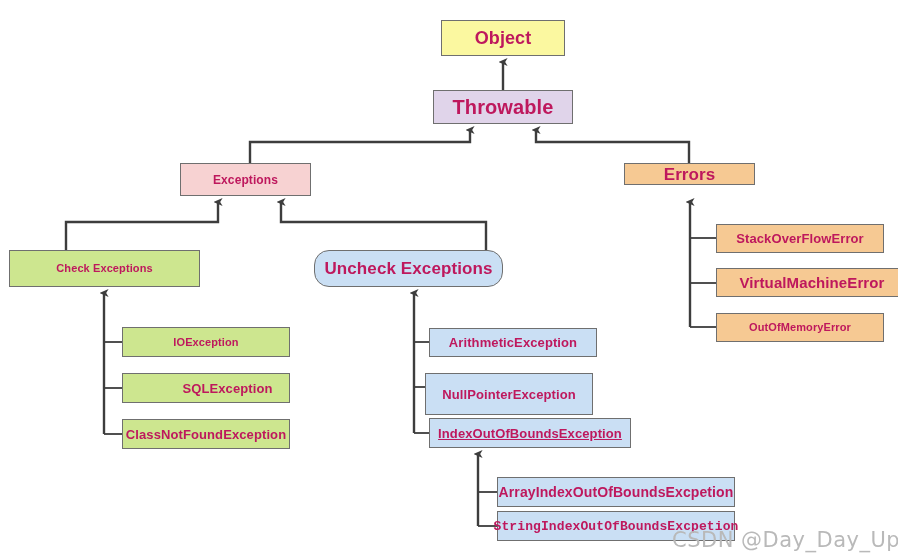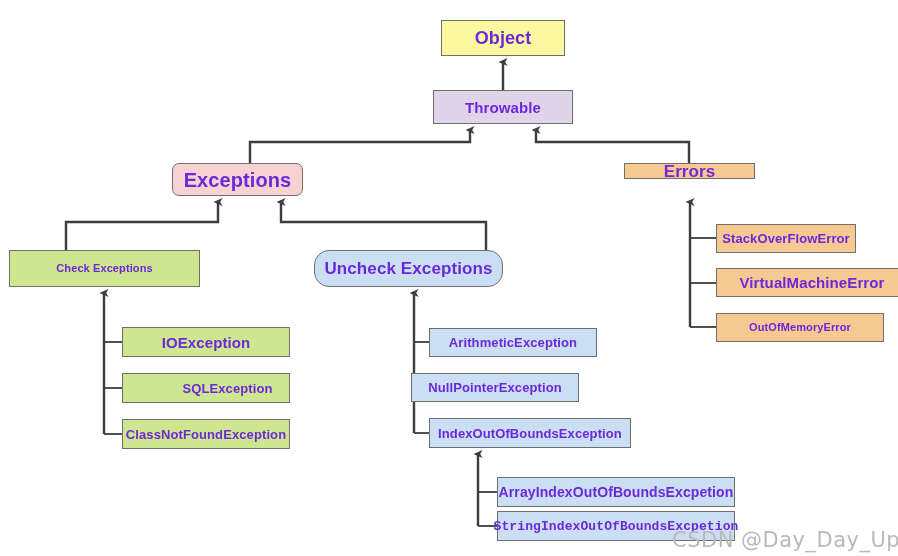--- a/index.html
+++ b/index.html
@@ -23,21 +23,21 @@
     height: 556px;
   }
   .node-box {
     position: absolute;
     box-sizing: border-box;
     border: 1px solid #6f6f6f;
     display: flex;
     align-items: center;
     justify-content: center;
     text-align: center;
-    color: #6d28d9;
+    color: #be185d;
     font-weight: bold;
     letter-spacing: 0.1px;
     white-space: nowrap;
     line-height: 1;
   }
   .watermark {
     position: absolute;
     color: #b9b9b9;
     font-size: 21px;
     font-family: "DejaVu Sans", sans-serif;
@@ -77,60 +77,60 @@
       <polyline points="716,238 690,238" fill="none" stroke="#3d3d3d" stroke-width="1.8" stroke-linecap="butt" stroke-linejoin="miter"></polyline>
       <polyline points="716,283 690,283" fill="none" stroke="#3d3d3d" stroke-width="1.8" stroke-linecap="butt" stroke-linejoin="miter"></polyline>
       <polyline points="716,327 690,327" fill="none" stroke="#3d3d3d" stroke-width="1.8" stroke-linecap="butt" stroke-linejoin="miter"></polyline>
     </g>
 </svg>
 
 <div id="node-layer">
     <div class="node-box" style="left: 441px; top: 20px; width: 124px; height: 36px; background: rgb(251, 248, 160); border-color: rgb(111, 111, 111); font-size: 18px;">
       <span>Object</span>
     </div>
-    <div class="node-box" style="left: 433px; top: 90px; width: 140px; height: 34px; background: rgb(224, 212, 234); border-color: rgb(111, 111, 111); font-size: 15px;">
+    <div class="node-box" style="left: 433px; top: 90px; width: 140px; height: 34px; background: rgb(224, 212, 234); border-color: rgb(111, 111, 111); font-size: 20px;">
       <span>Throwable</span>
     </div>
-    <div class="node-box" style="left: 172px; top: 163px; width: 131px; height: 33px; background: rgb(247, 210, 210); border-color: rgb(111, 111, 111); font-size: 20px; border-radius: 7px;">
+    <div class="node-box" style="left: 180px; top: 163px; width: 131px; height: 33px; background: rgb(247, 210, 210); border-color: rgb(111, 111, 111); font-size: 12px;">
       <span>Exceptions</span>
     </div>
-    <div class="node-box" style="left: 624px; top: 163px; width: 131px; height: 16px; background: rgb(246, 201, 147); border-color: rgb(111, 111, 111); font-size: 17px;">
+    <div class="node-box" style="left: 624px; top: 163px; width: 131px; height: 22px; background: rgb(246, 201, 147); border-color: rgb(111, 111, 111); font-size: 17px;">
       <span>Errors</span>
     </div>
     <div class="node-box" style="left: 9px; top: 250px; width: 191px; height: 37px; background: rgb(205, 230, 143); border-color: rgb(111, 111, 111); font-size: 11px;">
       <span>Check Exceptions</span>
     </div>
     <div class="node-box" style="left: 314px; top: 250px; width: 189px; height: 37px; background: rgb(202, 223, 244); border-color: rgb(111, 111, 111); font-size: 17px; border-radius: 15px;">
       <span>Uncheck Exceptions</span>
     </div>
-    <div class="node-box" style="left: 122px; top: 327px; width: 168px; height: 30px; background: rgb(205, 230, 143); border-color: rgb(111, 111, 111); font-size: 15px;">
+    <div class="node-box" style="left: 122px; top: 327px; width: 168px; height: 30px; background: rgb(205, 230, 143); border-color: rgb(111, 111, 111); font-size: 11px;">
       <span>IOException</span>
     </div>
     <div class="node-box" style="left: 122px; top: 373px; width: 168px; height: 30px; background: rgb(205, 230, 143); border-color: rgb(111, 111, 111); font-size: 13px; padding-left: 43px;">
       <span>SQLException</span>
     </div>
     <div class="node-box" style="left: 122px; top: 419px; width: 168px; height: 30px; background: rgb(205, 230, 143); border-color: rgb(111, 111, 111); font-size: 13px;">
       <span>ClassNotFoundException</span>
     </div>
     <div class="node-box" style="left: 429px; top: 328px; width: 168px; height: 29px; background: rgb(202, 223, 244); border-color: rgb(111, 111, 111); font-size: 13px;">
       <span>ArithmeticException</span>
     </div>
-    <div class="node-box" style="left: 411px; top: 373px; width: 168px; height: 29px; background: rgb(202, 223, 244); border-color: rgb(111, 111, 111); font-size: 13px;">
+    <div class="node-box" style="left: 425px; top: 373px; width: 168px; height: 42px; background: rgb(202, 223, 244); border-color: rgb(111, 111, 111); font-size: 13px;">
       <span>NullPointerException</span>
     </div>
-    <div class="node-box" style="left: 429px; top: 418px; width: 202px; height: 30px; background: rgb(202, 223, 244); border-color: rgb(111, 111, 111); font-size: 13px;">
+    <div class="node-box" style="left: 429px; top: 418px; width: 202px; height: 30px; background: rgb(202, 223, 244); border-color: rgb(111, 111, 111); font-size: 13px; text-decoration: underline;">
       <span>IndexOutOfBoundsException</span>
     </div>
     <div class="node-box" style="left: 497px; top: 477px; width: 238px; height: 30px; background: rgb(202, 223, 244); border-color: rgb(111, 111, 111); font-size: 14px;">
       <span>ArrayIndexOutOfBoundsExcpetion</span>
     </div>
     <div class="node-box" style="left: 497px; top: 511px; width: 238px; height: 30px; background: rgb(202, 223, 244); border-color: rgb(111, 111, 111); font-size: 13px; font-family: Liberation Mono, monospace;">
       <span>StringIndexOutOfBoundsExcpetion</span>
     </div>
-    <div class="node-box" style="left: 716px; top: 224px; width: 140px; height: 29px; background: rgb(246, 201, 147); border-color: rgb(111, 111, 111); font-size: 13px;">
+    <div class="node-box" style="left: 716px; top: 224px; width: 168px; height: 29px; background: rgb(246, 201, 147); border-color: rgb(111, 111, 111); font-size: 13px;">
       <span>StackOverFlowError</span>
     </div>
     <div class="node-box" style="left: 716px; top: 268px; width: 192px; height: 29px; background: rgb(246, 201, 147); border-color: rgb(111, 111, 111); font-size: 15px;">
       <span>VirtualMachineError</span>
     </div>
     <div class="node-box" style="left: 716px; top: 313px; width: 168px; height: 29px; background: rgb(246, 201, 147); border-color: rgb(111, 111, 111); font-size: 11px; justify-content: center;">
       <span>OutOfMemoryError</span>
     </div>
   </div>
 

